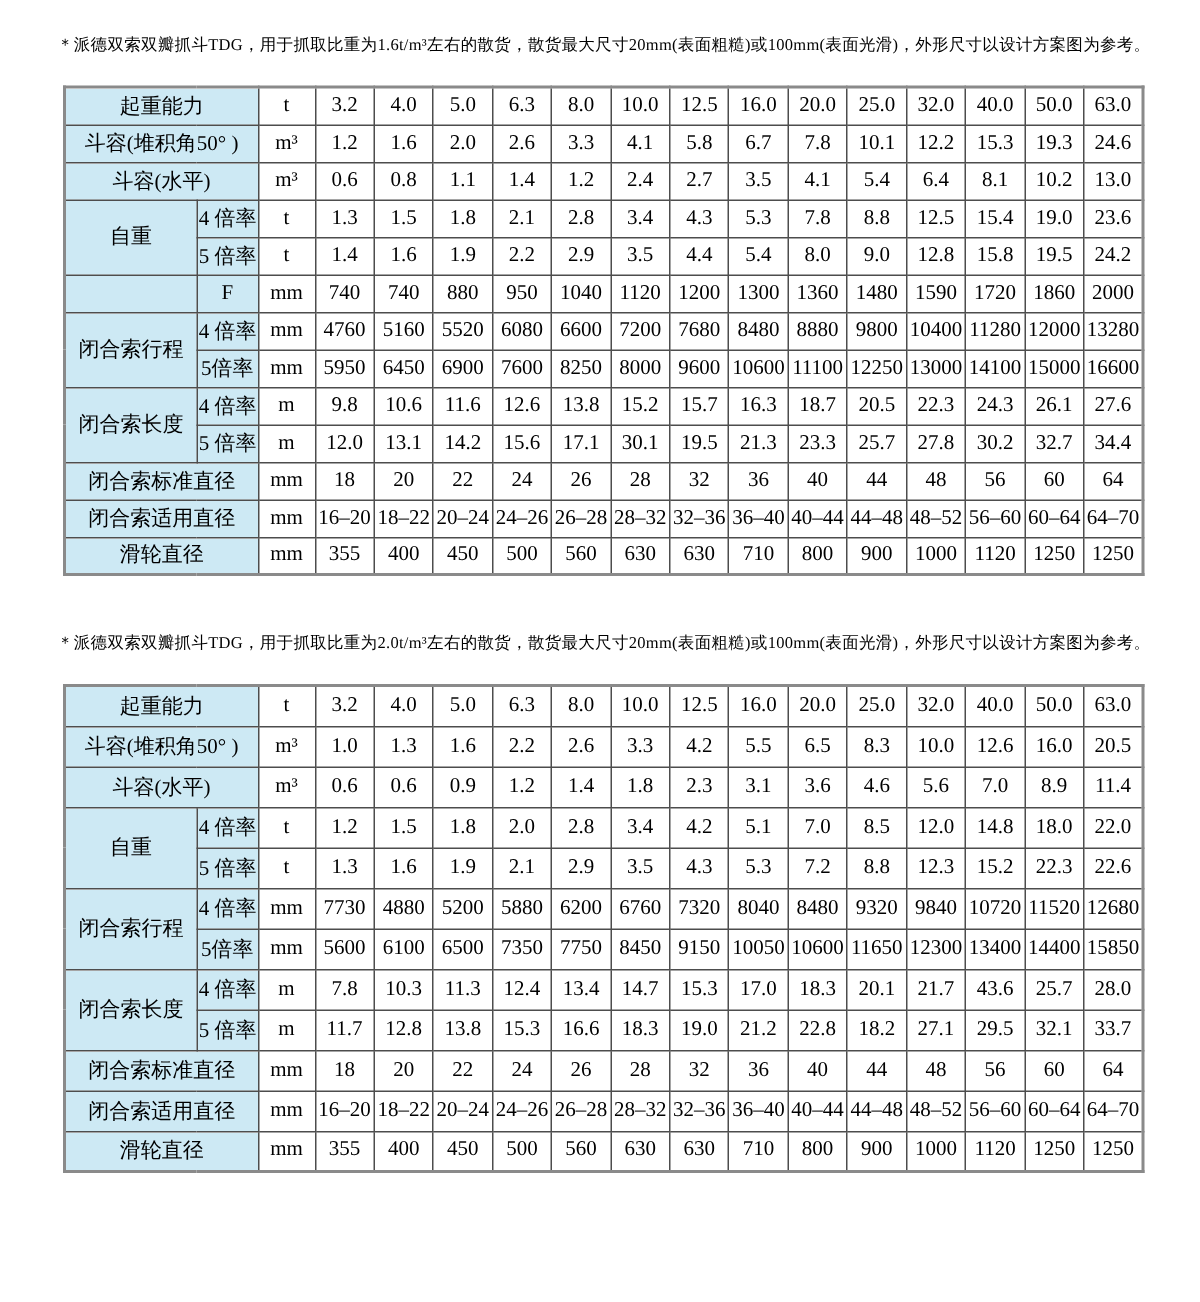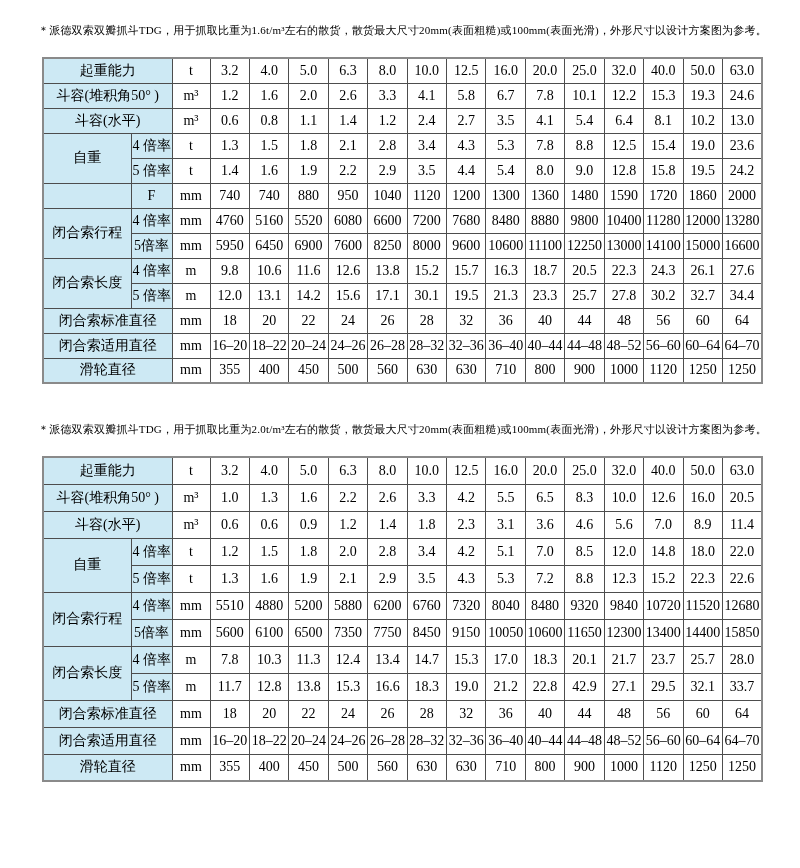--- a/index.html
+++ b/index.html
@@ -433,21 +433,21 @@
           <td class="val">8.8</td>
           <td class="val">12.3</td>
           <td class="val">15.2</td>
           <td class="val">22.3</td>
           <td class="val">22.6</td>
         </tr>
         <tr>
           <td class="lbl" rowspan="2">闭合索行程</td>
           <td class="lbl">4 倍率</td>
           <td class="unit">mm</td>
-          <td class="val">5510</td>
+          <td class="val">7730</td>
           <td class="val">4880</td>
           <td class="val">5200</td>
           <td class="val">5880</td>
           <td class="val">6200</td>
           <td class="val">6760</td>
           <td class="val">7320</td>
           <td class="val">8040</td>
           <td class="val">8480</td>
           <td class="val">9320</td>
           <td class="val">9840</td>
@@ -481,37 +481,37 @@
           <td class="val">10.3</td>
           <td class="val">11.3</td>
           <td class="val">12.4</td>
           <td class="val">13.4</td>
           <td class="val">14.7</td>
           <td class="val">15.3</td>
           <td class="val">17.0</td>
           <td class="val">18.3</td>
           <td class="val">20.1</td>
           <td class="val">21.7</td>
-          <td class="val">23.7</td>
+          <td class="val">43.6</td>
           <td class="val">25.7</td>
           <td class="val">28.0</td>
         </tr>
         <tr>
           <td class="lbl">5 倍率</td>
           <td class="unit">m</td>
           <td class="val">11.7</td>
           <td class="val">12.8</td>
           <td class="val">13.8</td>
           <td class="val">15.3</td>
           <td class="val">16.6</td>
           <td class="val">18.3</td>
           <td class="val">19.0</td>
           <td class="val">21.2</td>
           <td class="val">22.8</td>
-          <td class="val">42.9</td>
+          <td class="val">18.2</td>
           <td class="val">27.1</td>
           <td class="val">29.5</td>
           <td class="val">32.1</td>
           <td class="val">33.7</td>
         </tr>
         <tr>
           <td class="lbl" colspan="2">闭合索标准直径</td>
           <td class="unit">mm</td>
           <td class="val">18</td>
           <td class="val">20</td>

